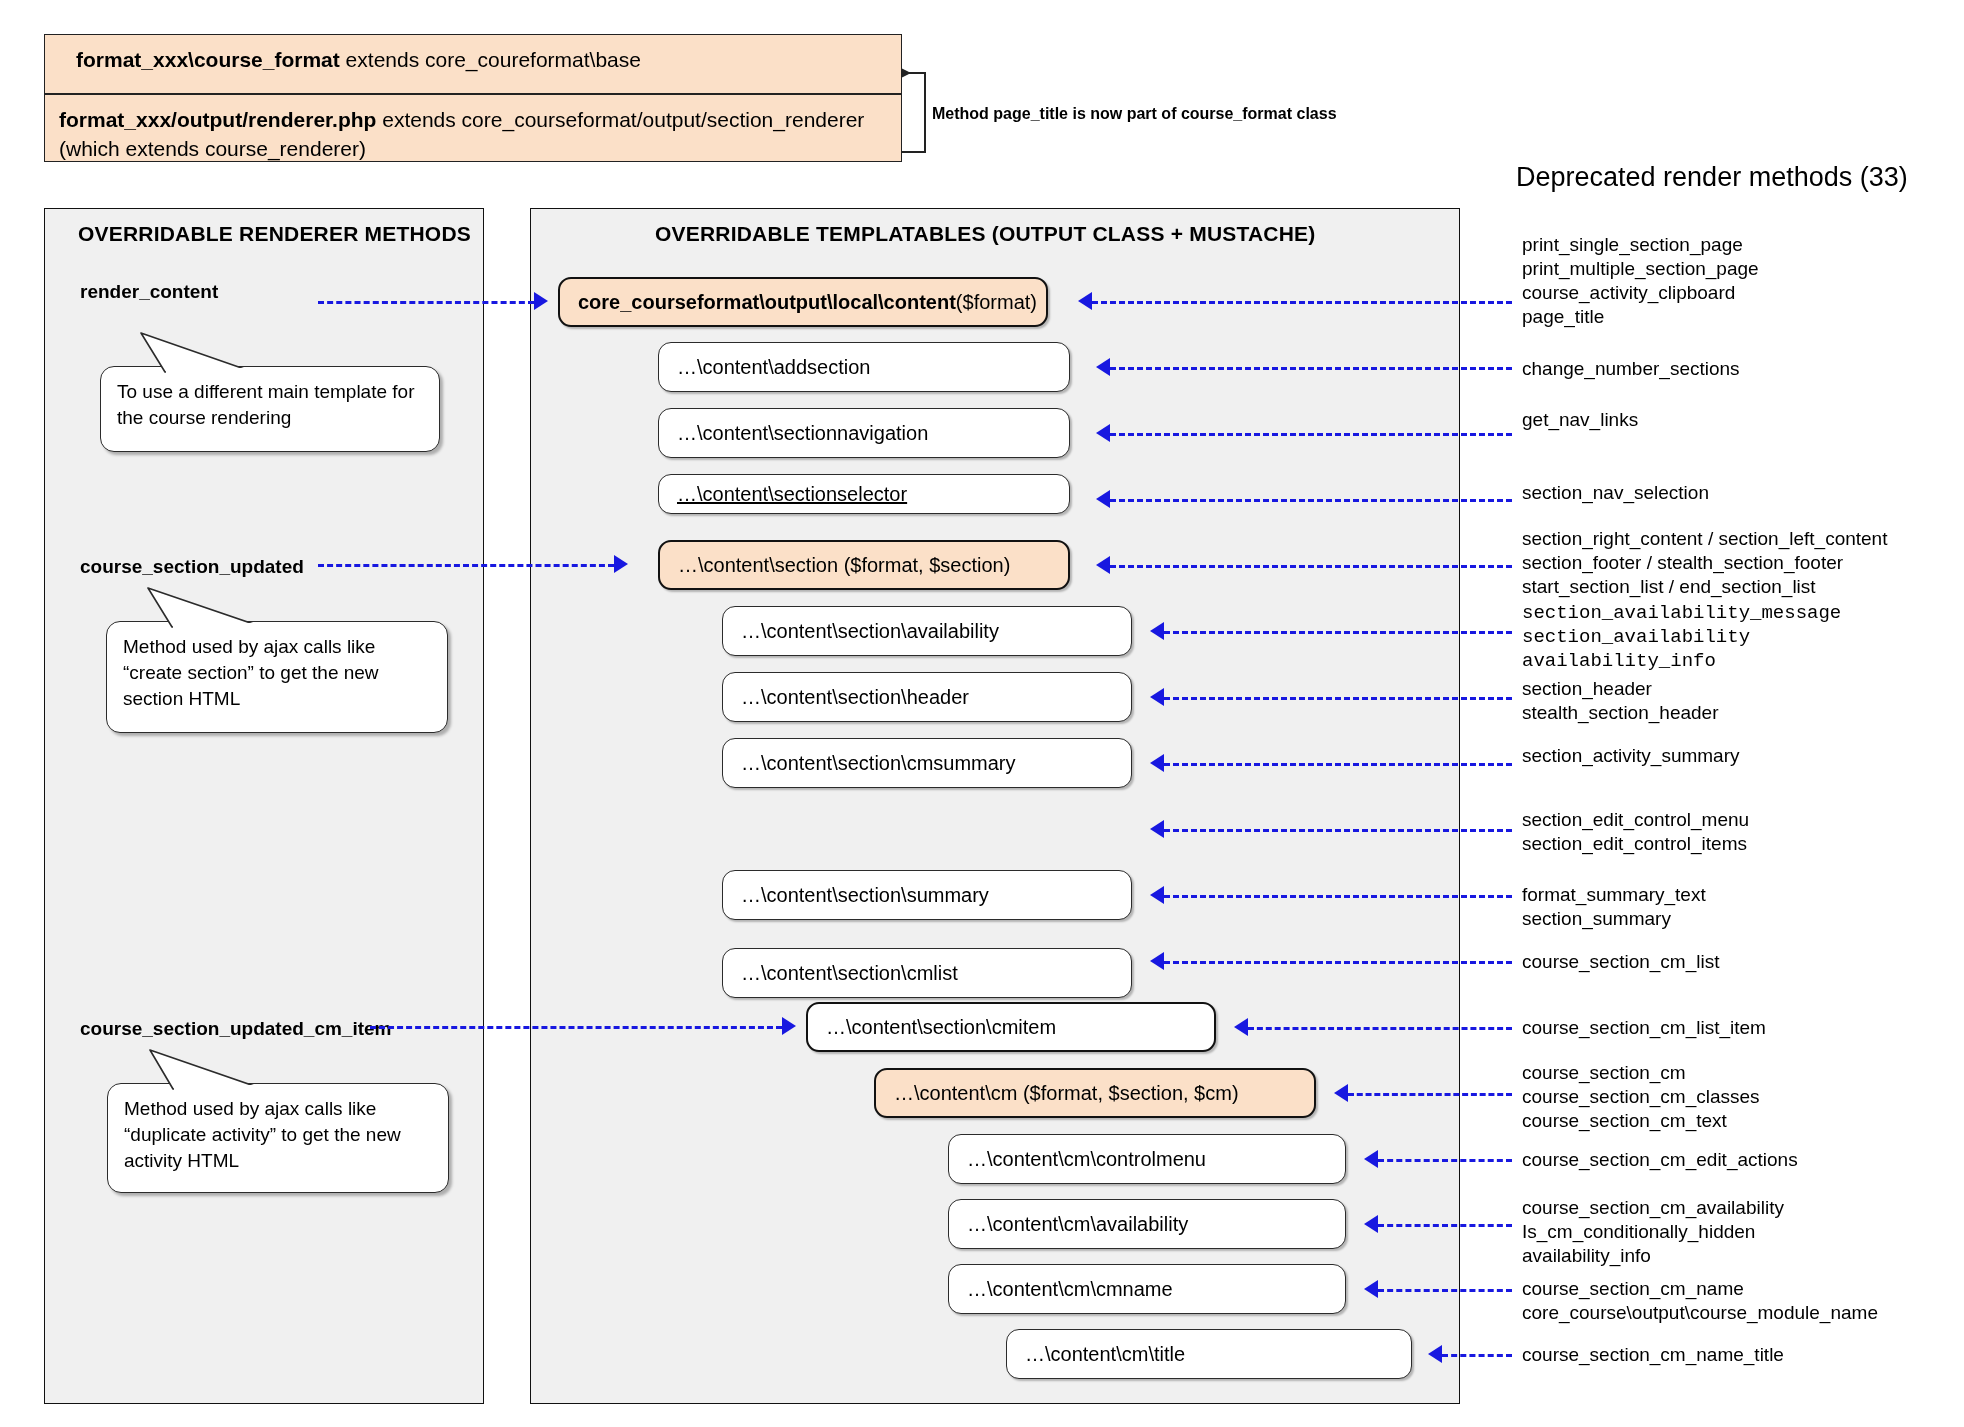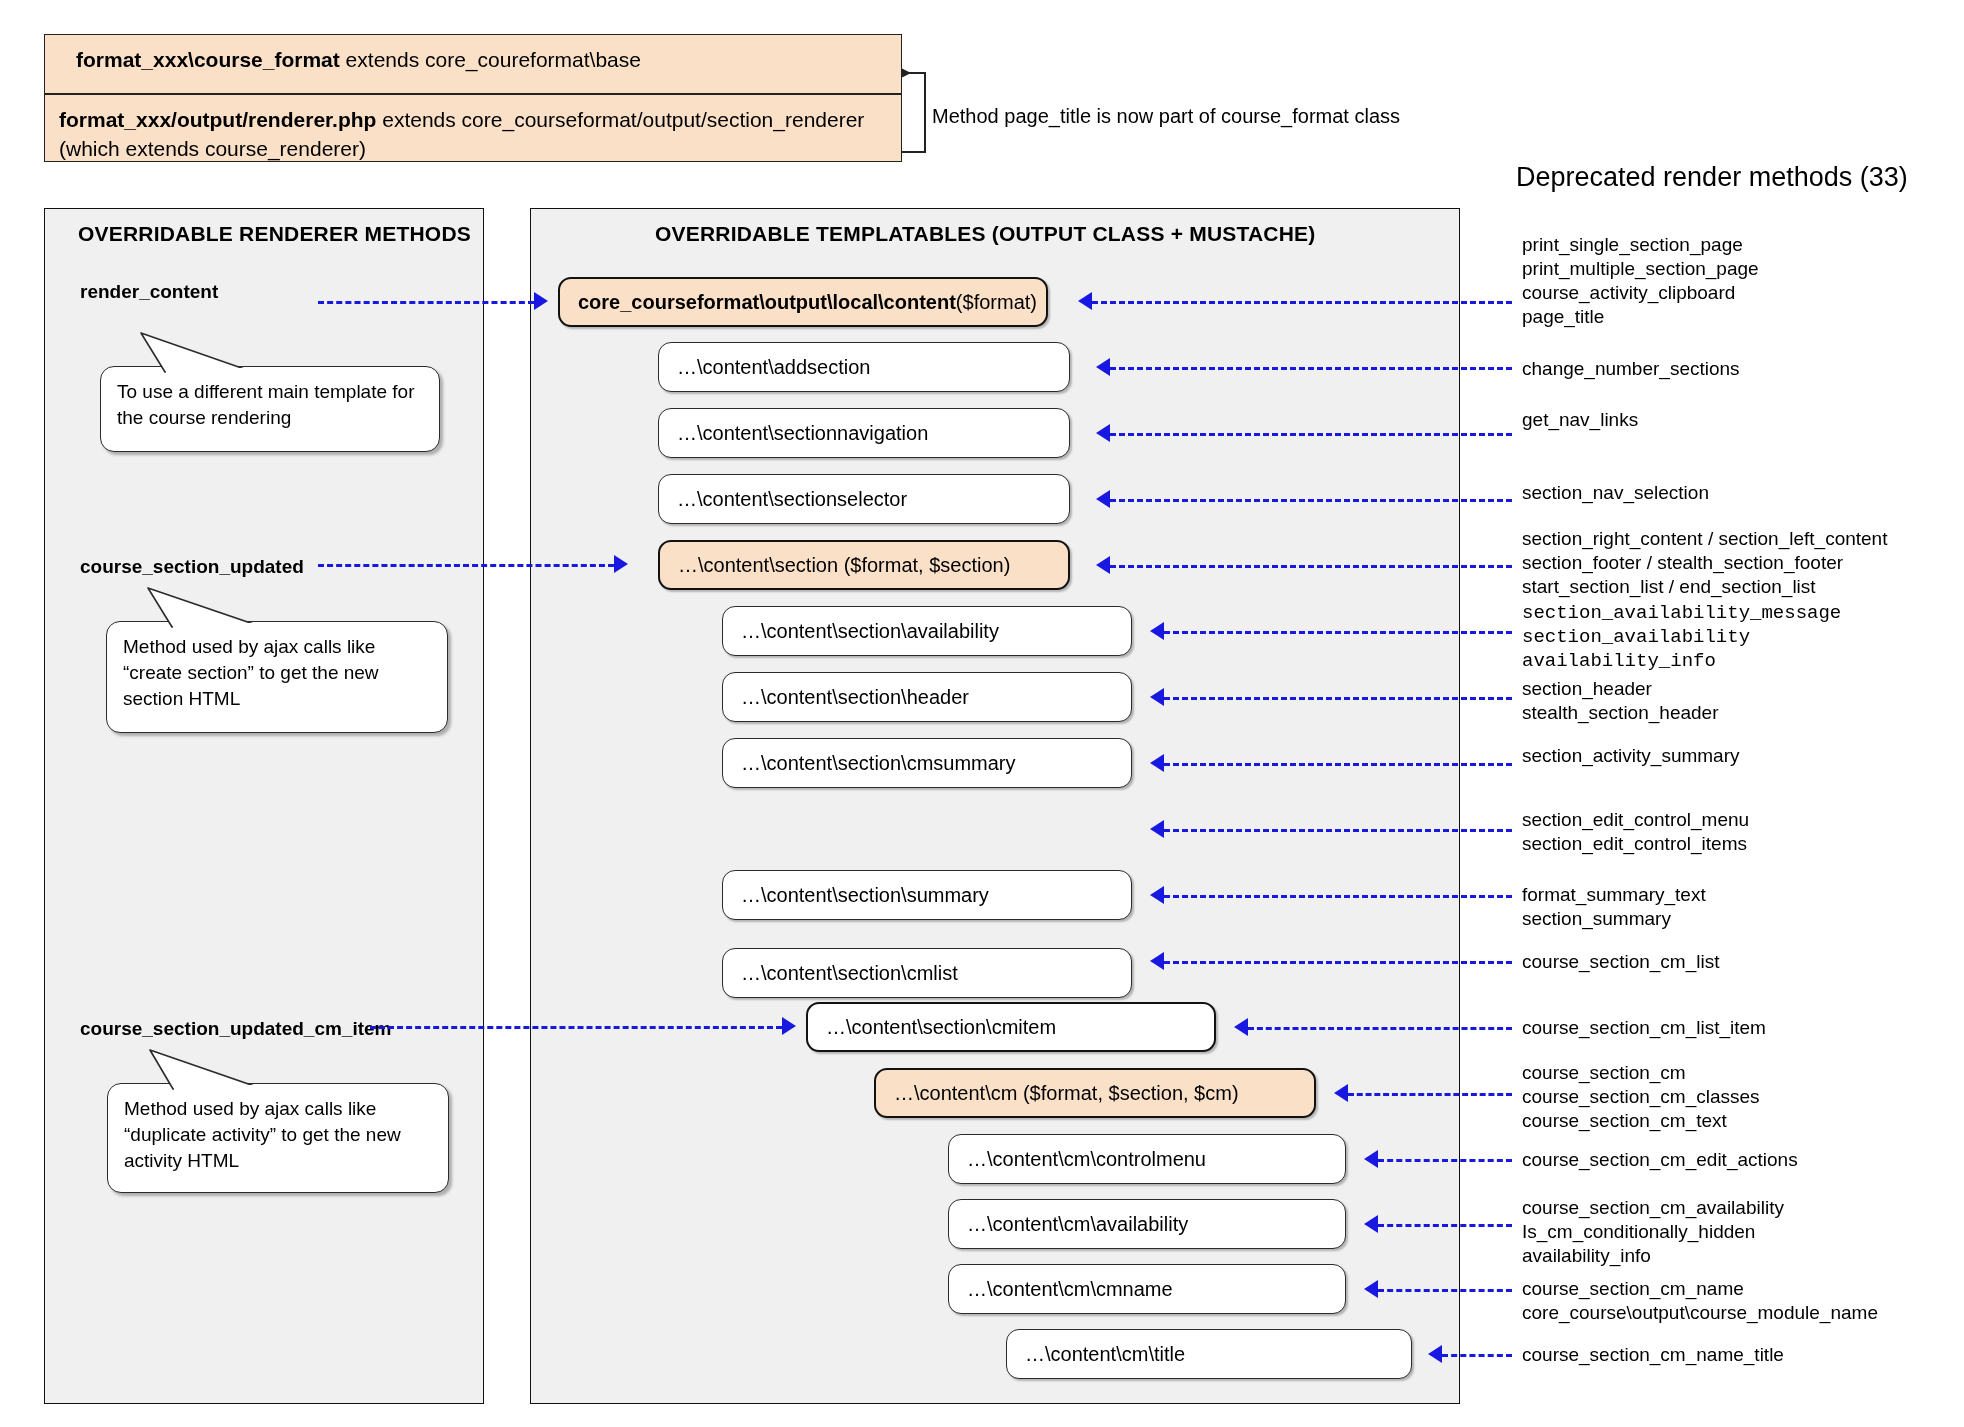--- a/index.html
+++ b/index.html
@@ -117,22 +117,23 @@
     border-bottom: 9px solid transparent;
     border-left: 14px solid #1818e0;
   }
   .arrow-l {
     border-top: 9px solid transparent;
     border-bottom: 9px solid transparent;
     border-right: 14px solid #1818e0;
   }
   .note-text {
     position: absolute;
-    font-size: 20px;
-    white-space: nowrap;
+    font-size: 16px;
+    white-space: nowrap;
+    font-weight: bold;
   }
   svg.overlay {
     position: absolute;
     left: 0; top: 0;
     width: 1964px; height: 1427px;
     pointer-events: none;
     z-index: 5;
   }
   svg.underlay {
     position: absolute;
@@ -207,21 +208,21 @@
   </div>
 
   <div class="tbox" style="left:658px; top:342px; width:412px; height:50px;">
     <span>…\content\addsection</span>
   </div>
 
   <div class="tbox" style="left:658px; top:408px; width:412px; height:50px;">
     <span>…\content\sectionnavigation</span>
   </div>
 
-  <div class="tbox" style="left:658px; top:474px; width:412px; height:50px;">
+  <div class="tbox" style="left:658px; top:474px; width:412px; height:40px;text-decoration:underline;">
     <span>…\content\sectionselector</span>
   </div>
 
   <div class="tbox accent" style="left:658px; top:540px; width:412px; height:50px;">
     <span>…\content\section ($format, $section)</span>
   </div>
 
   <div class="tbox" style="left:722px; top:606px; width:410px; height:50px;">
     <span>…\content\section\availability</span>
   </div>

